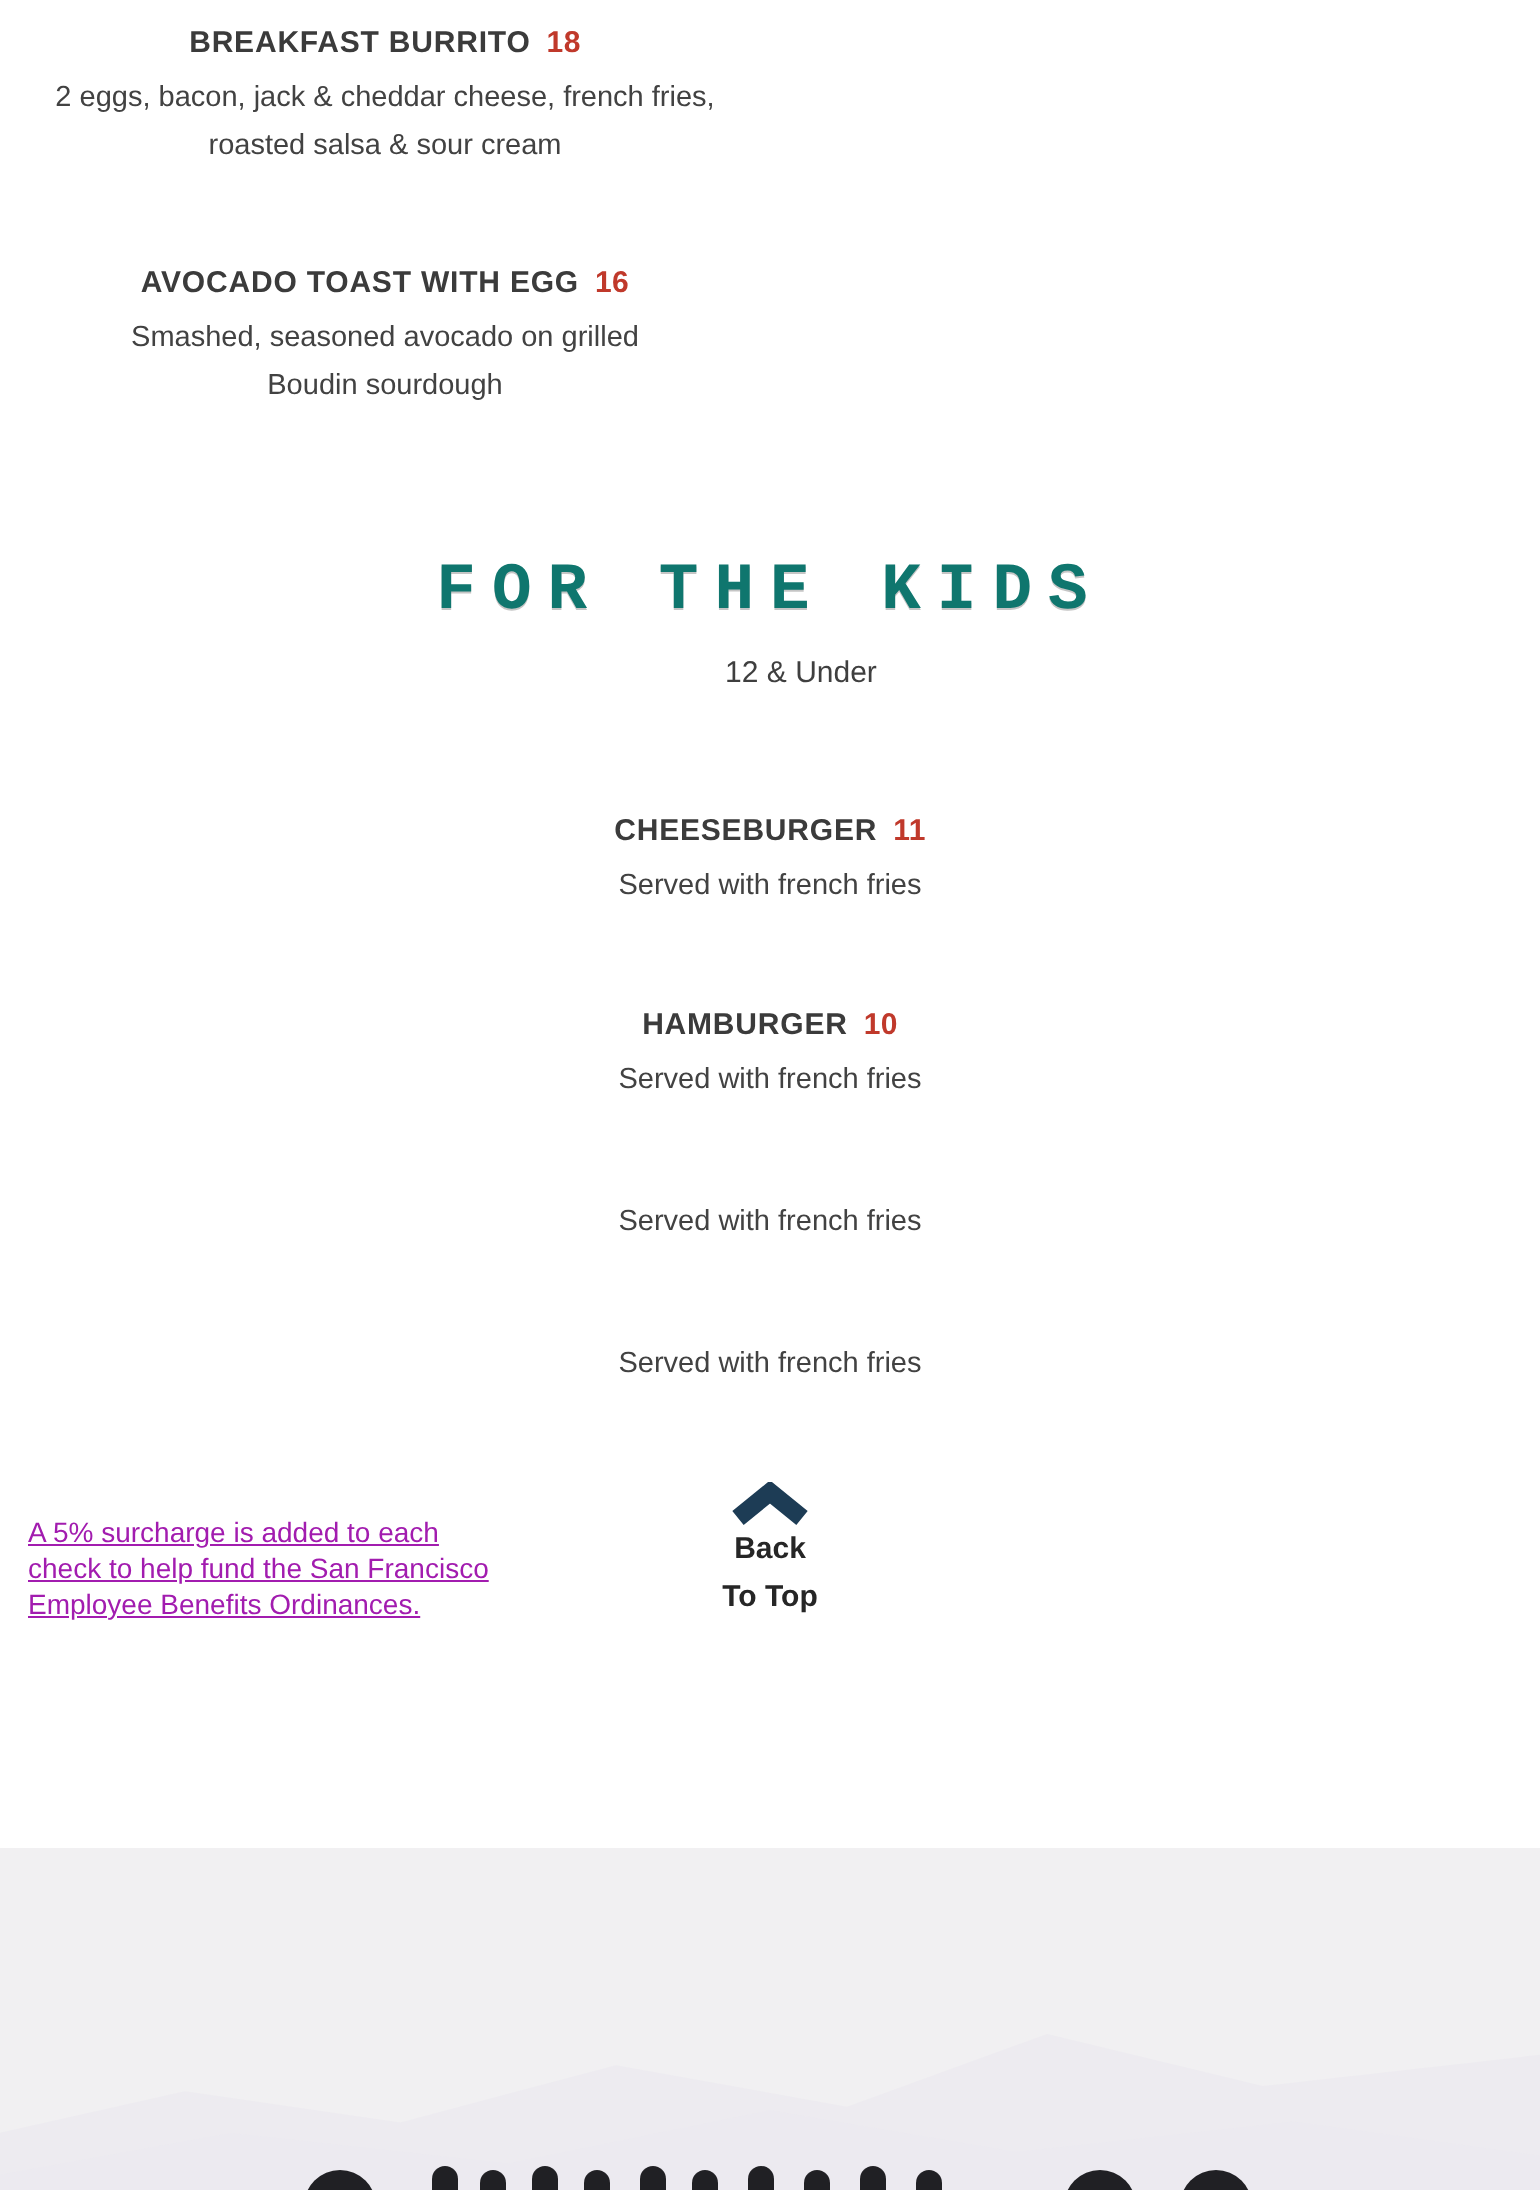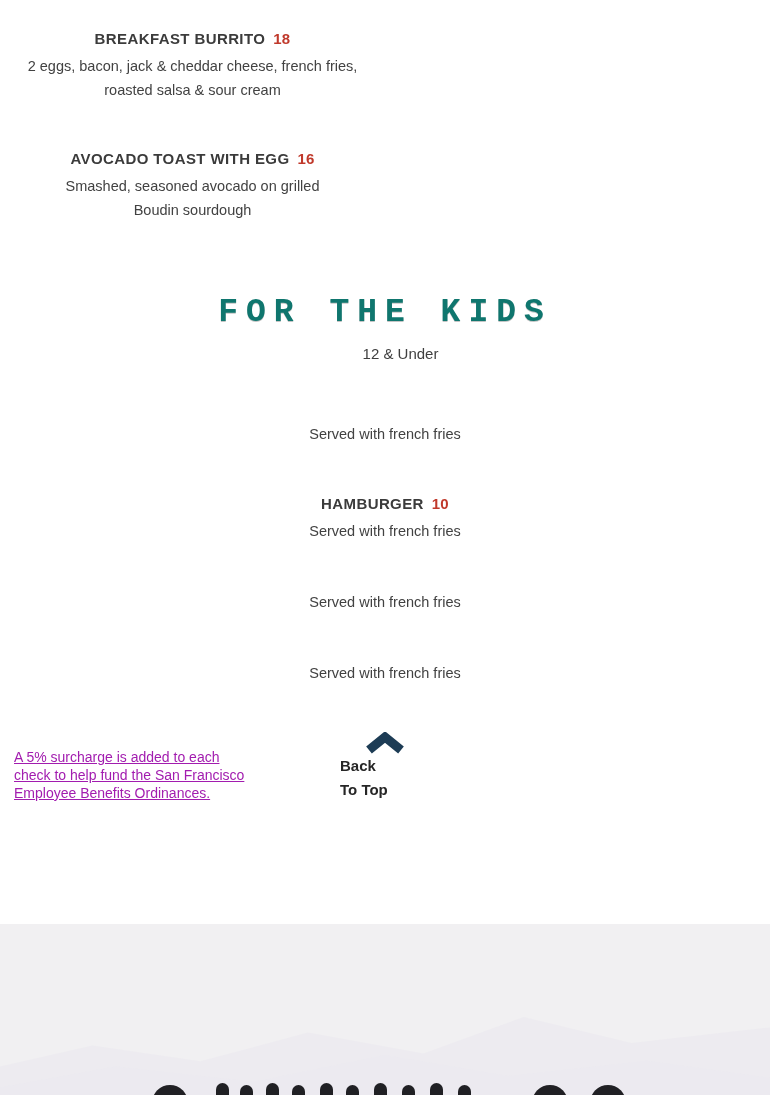--- a/index.html
+++ b/index.html
@@ -1,21 +1,21 @@
 <!DOCTYPE html>
 <html><head>
 <meta charset="utf-8">
 <style>
   * { margin: 0; padding: 0; box-sizing: border-box; }
   html, body { width: 770px; background: #ffffff; }
   body { font-family: "Liberation Sans", sans-serif; color: #3c3c3c; }
   .page { position: relative; width: 770px; height: 1095px; overflow: hidden; background: #ffffff; }
 
   
-  .top-menu { padding-top: 28px; width: 385px; }
+  .top-menu { padding-top: 11px; width: 385px; }
   .menu-item { text-align: center; margin-bottom: 46px; }
   .item-name-line { font-size: 15px; font-weight: bold; letter-spacing: 0.4px; color: #3b3b3b; line-height: 22px; }
   .item-price { color: #c0392b; margin-left: 8px; letter-spacing: 0.2px; }
   .item-desc { font-size: 14.5px; color: #424242; line-height: 24px; margin: 4px auto 0 auto; }
   .desc-w { max-width: 330px; }
 
   
   .kids-section { text-align: center; margin-top: 72px; }
   .kids-title {
     font-family: Liberation Mono, monospace;
@@ -23,21 +23,21 @@
     letter-spacing: 8px; color: #0f766e;
     text-shadow: 0 1px 0 rgba(90,90,90,0.35);
   }
   .kids-subtitle { font-size: 15px; color: #3f3f3f; margin-top: 14px; margin-left: 31px; }
   .kids-list { margin-top: 60px; }
   .kids-list .menu-item { margin-bottom: 47px; }
 
   
   .footer-row { position: relative; height: 118px; margin-top: 44px; }
   .surcharge-note { position: absolute; left: 14px; top: 16px; width: 232px; font-size: 14px; line-height: 18px; color: #a21caf; text-decoration: underline; }
-  .back-to-top { position: absolute; left: 0; right: 0; top: 0; width: 90px; margin: 0 auto; cursor: pointer; }
+  .back-to-top { position: absolute; left: 0; right: 0; top: 0; width: 90px; margin: 0 auto; text-align: center; cursor: pointer; }
   .back-to-top-icon svg { display: block; margin: 0 auto; }
   .back-to-top-label { font-size: 15px; font-weight: bold; color: #262626; line-height: 24px; }
 
   
   .footer-strip { position: absolute; left: 0; bottom: 0; width: 770px; height: 171px; background: #f1f0f2; overflow: hidden; }
   .mountains-back {
     position: absolute; left: 0; bottom: 0; width: 100%; height: 130px;
     background: #e9e8ee; opacity: 0.55;
     clip-path: polygon(0 78%, 12% 62%, 26% 74%, 40% 52%, 55% 68%, 68% 40%, 82% 60%, 100% 48%, 100% 100%, 0 100%);
   }
@@ -76,20 +76,23 @@
 
   </section>
 
   <section class="kids-section">
     <h2 class="kids-title">FOR THE KIDS</h2>
     <div class="kids-subtitle">12 &amp; Under</div>
 
     <div class="kids-list">
 
       <div class="menu-item">
+        <div class="item-name-line">
+          <span>CHEESEBURGER</span><span class="item-price">11</span>
+        </div>
         <div class="item-desc">Served with french fries</div>
       </div>
 
       <div class="menu-item">
         <div class="item-name-line">
           <span>HAMBURGER</span><span class="item-price">10</span>
         </div>
         <div class="item-desc">Served with french fries</div>
       </div>
 

